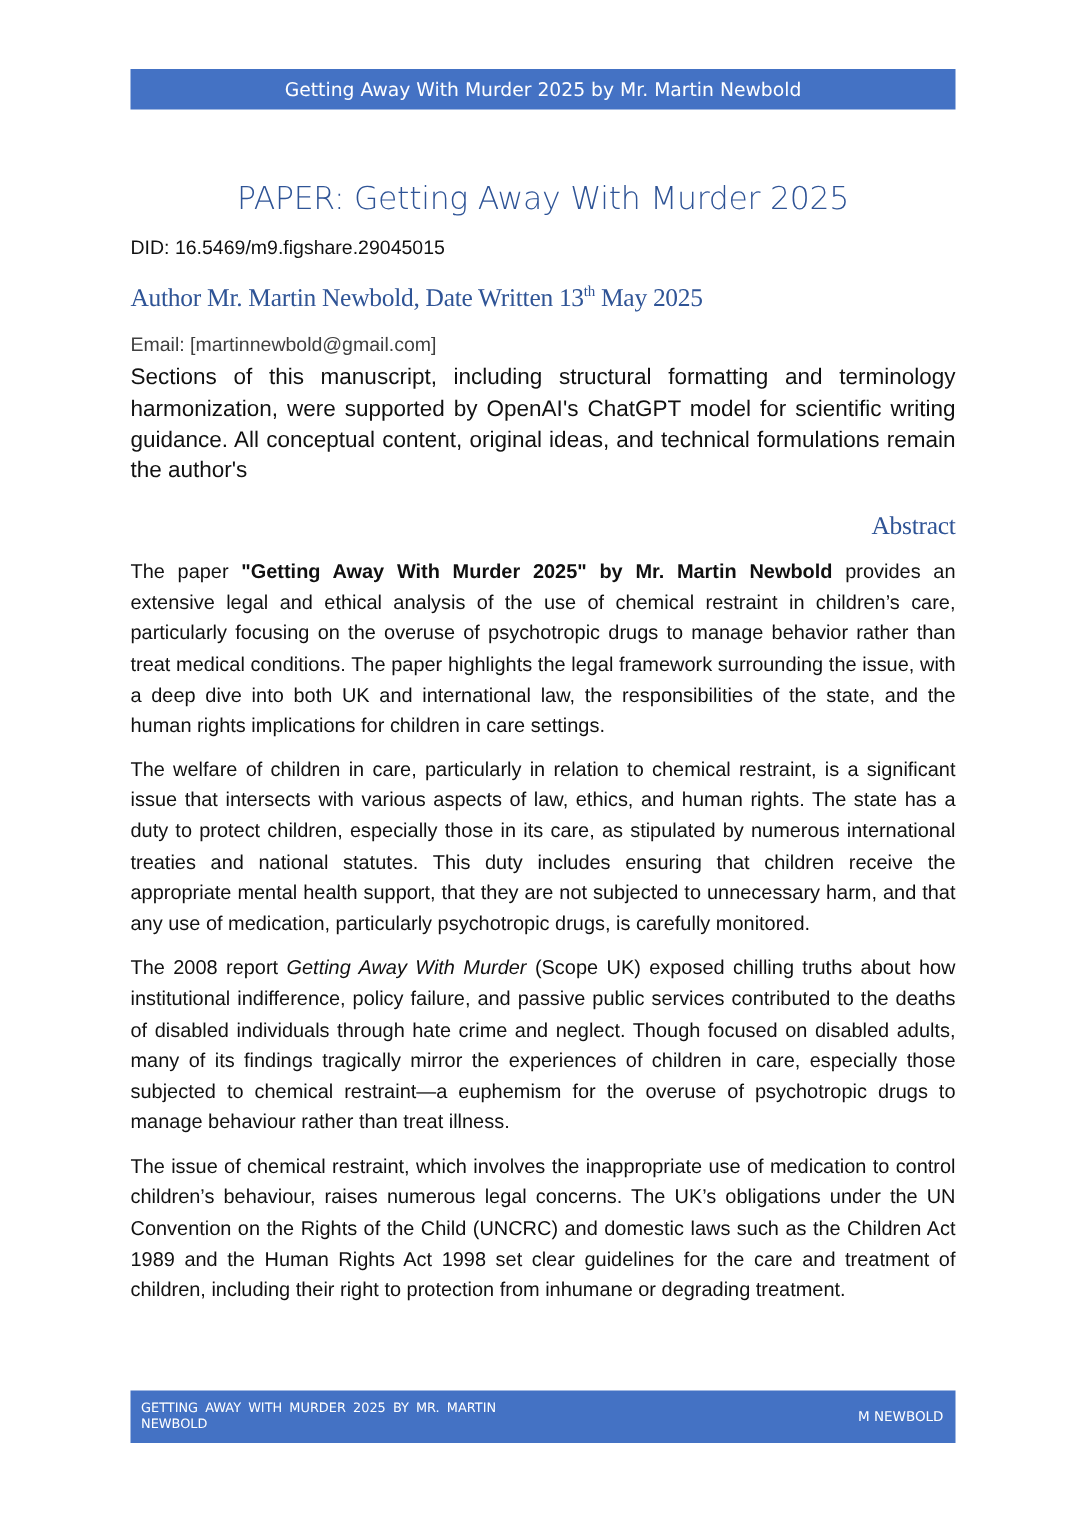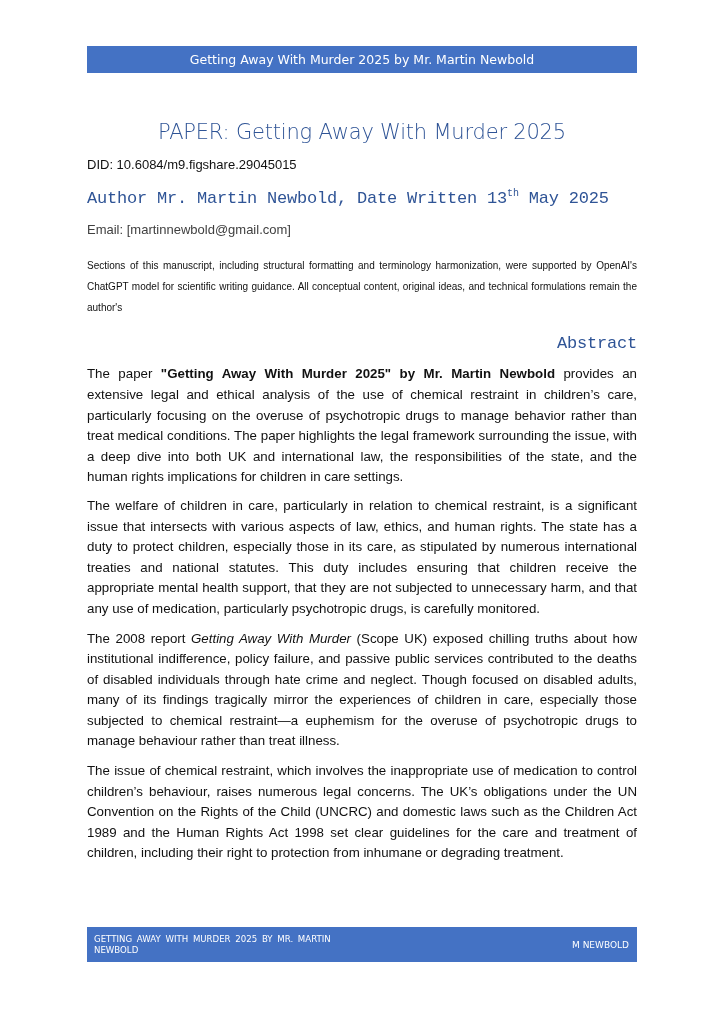--- a/index.html
+++ b/index.html
@@ -16,29 +16,29 @@
 
   .content { position: absolute; left: 87px; top: 108px; width: 550px; }
 
   .title {
     font-family: "DejaVu Sans", sans-serif; font-weight: 300;
     color: #2F5496; font-size: 21px; letter-spacing: -0.2px;
     line-height: 40px; margin-top: 4px; text-align: center;
   }
   .doi { font-size: 13px; line-height: 18px; margin-top: 4px; color: #111; }
   .h2 {
-    font-family: Liberation Mono, monospace; color: #2F5496;
+    font-family: Liberation Serif, serif; color: #2F5496;
     font-size: 17px; line-height: 24px; letter-spacing: -0.2px;
   }
   .h2 sup { font-size: 10px; vertical-align: super; line-height: 0; }
   .author { margin-top: 13px; }
   .email { font-size: 13px; line-height: 18px; margin-top: 10px; color: #404040; }
 
   .ack {
-    font-size: 10px; line-height: 20.8px; margin-top: 17px;
+    font-size: 15px; line-height: 20.8px; margin-top: 3px;
     text-align: justify; color: #111;
   }
   .section-h { margin-top: 14px; text-align: right; }
   .p {
     font-size: 13.3px; line-height: 20.6px; text-align: justify; color: #111;
     margin-top: 9px;
   }
   .p.first { margin-top: 8px; }
   .p b { font-weight: bold; }
   .p i { }
@@ -55,21 +55,21 @@
 </style>
 </head>
 <body>
 
 <div class="header-bar">
   <span>Getting Away With Murder  2025 by Mr. Martin Newbold</span>
 </div>
 
 <div class="content">
   <div class="title">PAPER: Getting Away With Murder  2025</div>
-  <div class="doi">DID: 10.6084/m9.figshare.29045015</div>
+  <div class="doi">DID: 16.5469/m9.figshare.29045015</div>
 
   <div class="h2 author"><span>Author Mr. Martin Newbold, Date Written 13</span><sup>th</sup><span> May 2025</span></div>
 
   <div class="email">Email: [martinnewbold@gmail.com]</div>
 
   <p class="ack">Sections of this manuscript, including structural formatting and terminology harmonization, were supported by OpenAI's ChatGPT model for scientific writing guidance. All conceptual content, original ideas, and technical formulations remain the author's</p>
 
   <div class="h2 section-h">Abstract</div>
   <p class="p first"><span>The paper </span><b>"Getting Away With Murder 2025" by Mr. Martin Newbold</b><span> provides an extensive legal and ethical analysis of the use of chemical restraint in children’s care, particularly focusing on the overuse of psychotropic drugs to manage behavior rather than treat medical conditions. The paper highlights the legal framework surrounding the issue, with a deep dive into both UK and international law, the responsibilities of the state, and the human rights implications for children in care settings.</span></p>
 

